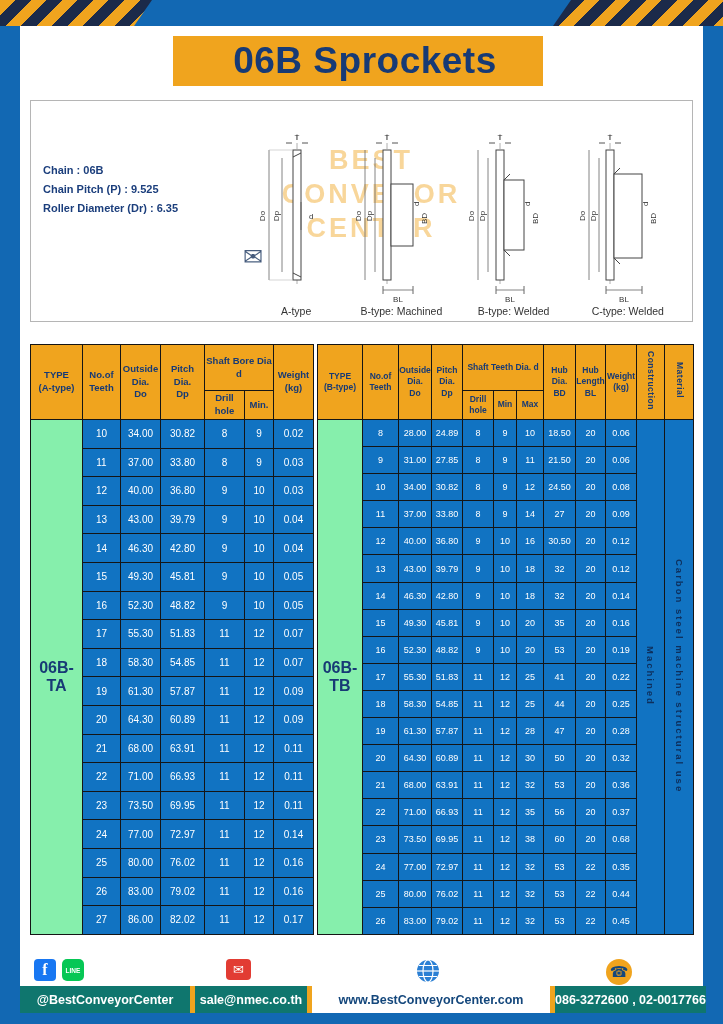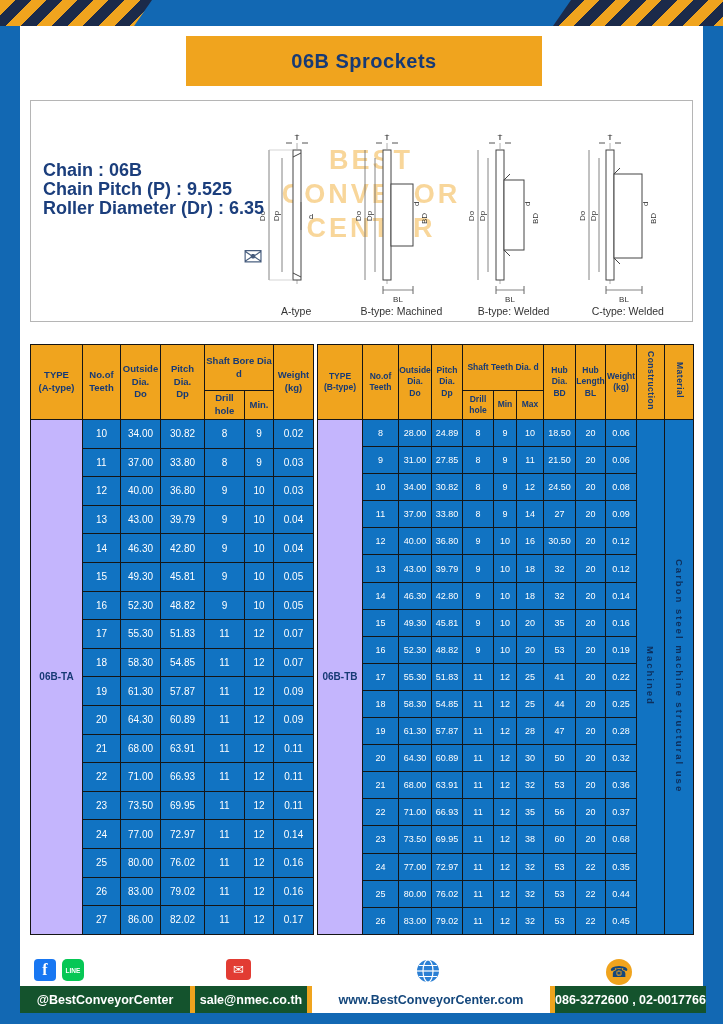--- a/index.html
+++ b/index.html
@@ -5,28 +5,28 @@
   html,body{margin:0;padding:0;background:#e8e8e8;}
   .page{position:relative;width:723px;height:1024px;background:#1268b3;overflow:hidden;
         font-family:"Liberation Sans",sans-serif;}
   
   .hazard{position:absolute;top:0;height:26px;
           background:repeating-linear-gradient(135deg,#f0a41e 0 11px,#1b2a4a 11px 22px);}
   .hazard.left{left:0;width:152px;clip-path:polygon(0 0,100% 0,calc(100% - 18px) 100%,0 100%);}
   .hazard.right{right:0;width:170px;clip-path:polygon(18px 0,100% 0,100% 100%,0 100%);}
   
   .sheet{position:absolute;left:20px;top:26px;width:683px;height:930px;background:#fff;}
-  .title-box{position:absolute;left:166px;top:10px;width:356px;height:50px;background:#f0a41e;
+  .title-box{position:absolute;left:153px;top:10px;width:356px;height:50px;background:#f0a41e;
              display:flex;align-items:center;justify-content:center;
-             color:#173a75;font-size:20px;font-weight:bold;letter-spacing:.5px;}
+             color:#173a75;font-size:37px;font-weight:bold;letter-spacing:.5px;padding-left:14px;}
   
   .info-panel{position:absolute;left:10px;top:74px;width:661px;height:220px;background:#fff;
               border:1px solid #b5b5b5;}
   .specs{position:absolute;left:12px;top:60px;z-index:2;color:#1b3e7c;font-weight:bold;
-         font-size:18px;line-height:19px;white-space:nowrap;}
+         font-size:11px;line-height:19px;white-space:nowrap;}
   .watermark{position:absolute;left:195px;top:42px;width:290px;text-align:center;z-index:0;
              color:rgba(240,164,30,.45);font-weight:bold;font-size:27px;line-height:34px;
              letter-spacing:3px;}
   .wm-mail{position:absolute;left:212px;top:142px;font-size:24px;color:#17335c;opacity:.8;z-index:0;}
   .diagrams{position:absolute;left:216px;right:6px;top:6px;bottom:4px;display:flex;z-index:1;
             justify-content:space-around;align-items:flex-end;}
   .diagram{display:flex;flex-direction:column;align-items:center;}
   .diagram .dlabel{font-size:10.5px;color:#333;margin-top:1px;}
   .diagram svg{display:block;}
   
@@ -35,40 +35,40 @@
   .tblB{left:297px;width:376px;}
   th,td{border:1px solid #151515;padding:0;text-align:center;vertical-align:middle;overflow:hidden;}
   th{background:#f0a41e;color:#173a75;font-weight:bold;white-space:pre-line;line-height:1.35;}
   .tblA th{font-size:9.5px;}
   .tblB th{font-size:8.5px;}
   thead tr:nth-child(1){height:46px;}
   thead tr:nth-child(2){height:29px;}
   td{background:#1173c2;color:#fff;}
   .tblA td{height:27.6px;font-size:10px;}
   .tblB td{height:26.1px;font-size:9px;}
-  td.type-cell{background:#c4b5fd;color:#173a75;font-weight:bold;font-size:10px;}
+  td.type-cell{background:#86efac;color:#173a75;font-weight:bold;font-size:16px;}
   td.vert-cell{background:#1173c2;}
   .vtext{writing-mode:vertical-rl;display:inline-block;color:#0e2f5c;font-weight:bold;
          font-size:9.5px;letter-spacing:2px;}
   .vtext-h{writing-mode:vertical-rl;display:inline-block;font-size:8.5px;letter-spacing:.5px;}
   
   .foot-strip{position:absolute;left:20px;top:956px;width:683px;height:30px;background:#fff;}
   .foot-strip .ic{position:absolute;top:3px;display:flex;align-items:center;justify-content:center;}
   .icon-fb{left:14px;width:22px;height:22px;background:#1877f2;border-radius:4px;color:#fff;
            font-weight:bold;font-size:16px;font-family:"Liberation Serif",serif;}
   .icon-line{left:42px;width:22px;height:22px;background:#06c755;border-radius:5px;color:#fff;
              font-weight:bold;font-size:6.5px;}
   .icon-mail{left:206px;width:25px;height:21px;background:#e23c33;border-radius:4px;color:#fff;
              font-size:13px;}
   .icon-globe{left:396px;width:24px;height:24px;}
   .icon-phone{left:586px;width:26px;height:26px;top:1px;background:#f0a41e;border-radius:50%;
               color:#14477c;font-size:15px;}
   .bar{position:absolute;left:20px;top:986px;width:683px;height:27px;display:flex;}
   .bar .seg{display:flex;align-items:center;justify-content:center;font-weight:bold;
-            font-size:12.5px;background:#14532d;color:#fff;white-space:nowrap;}
+            font-size:12.5px;background:#0f766e;color:#fff;white-space:nowrap;}
   .bar .seg.yellow{background:#ffffff;color:#14477c;}
   .bar .div{flex:0 0 5px;background:#f0a41e;}
   .s1{flex:0 0 170px;} .s2{flex:0 0 112px;} .s3{flex:0 0 238px;} .s4{flex:1;}
   text{font-family:"Liberation Sans",sans-serif;}
 </style>
 </head>
 <body>
 
 <div class="page">
 

